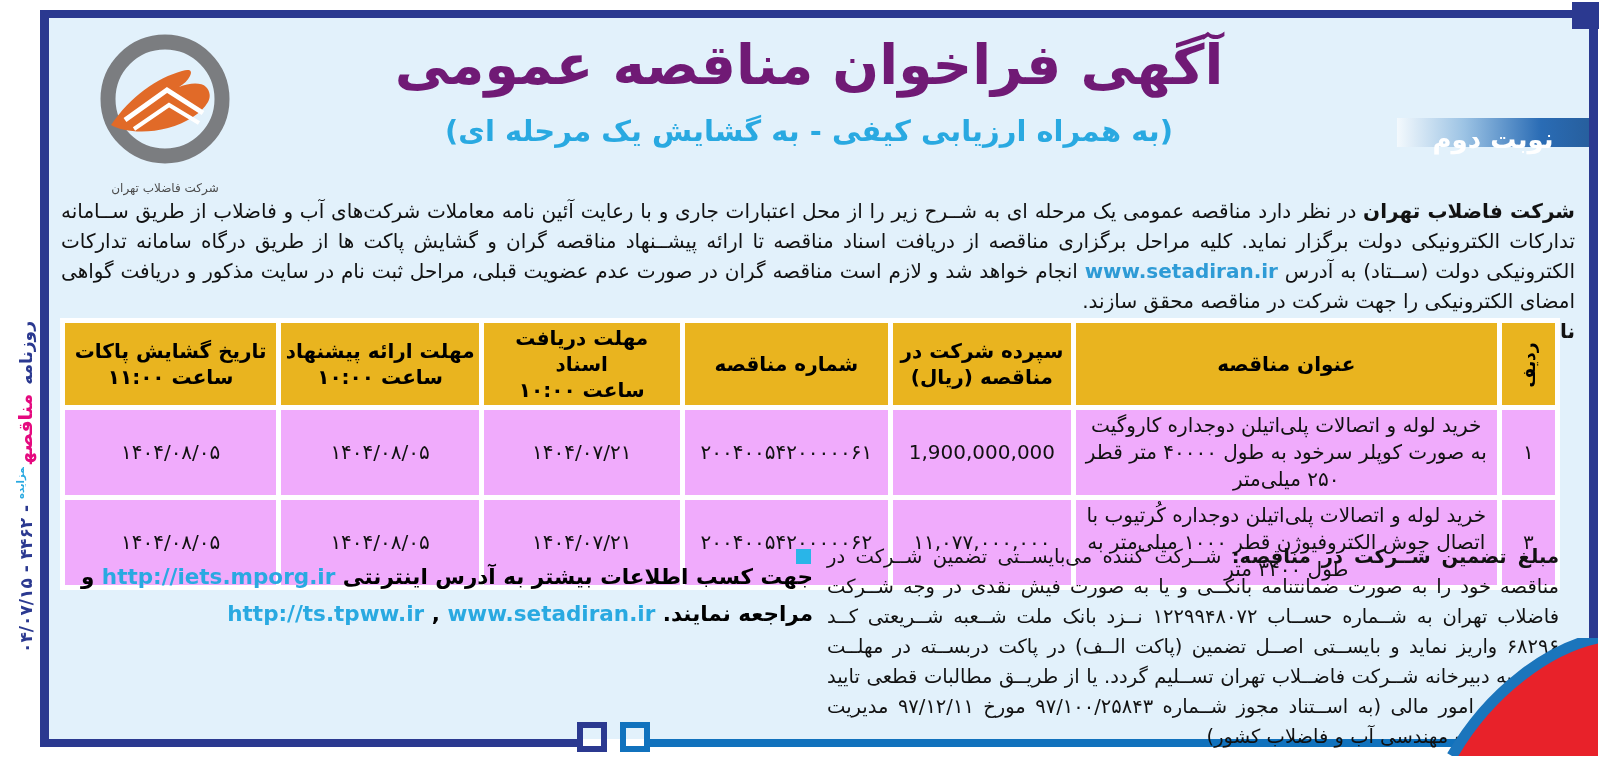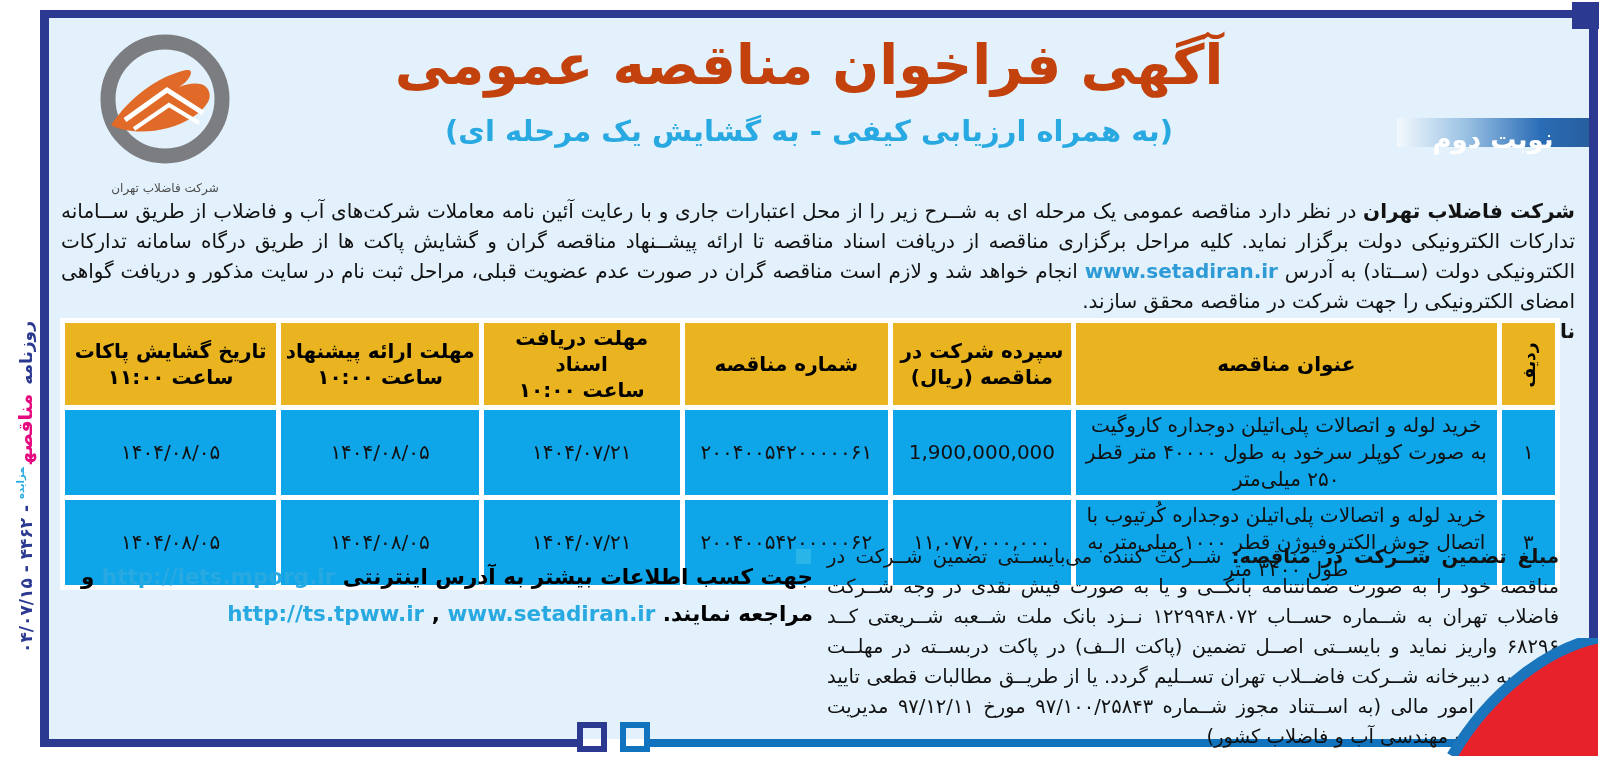--- a/index.html
+++ b/index.html
@@ -22,38 +22,38 @@
   .side { position:absolute; left:14px; top:697px; width:420px; transform:rotate(-90deg);
           transform-origin:0 0; direction:rtl; white-space:nowrap; text-align:center;
           font-size:17px; font-weight:bold; color:#2b3990; }
   .side-main { color:#e5097f; font-size:19px; margin:0 3px; }
   .side-sub  { color:#29a9e1; font-size:10px; position:relative; top:-8px; }
 
   
   .logo { position:absolute; left:34px; top:10px; width:164px; text-align:center; }
   .logo-caption { font-size:12px; color:#4d4d4d; margin-top:1px; }
   .titles  { position:absolute; left:210px; right:230px; top:8px; text-align:center; }
-  .title   { font-size:55px; font-weight:bold; color:#c2410c; line-height:1.45; }
+  .title   { font-size:55px; font-weight:bold; color:#701a75; line-height:1.45; }
   .subtitle{ font-size:29px; font-weight:bold; color:#29a9e1; margin-top:8px; }
   .edition { position:absolute; right:0; top:100px; width:192px; height:29px; line-height:42px;
              text-align:center; color:#fff; font-size:26px; font-weight:bold;
              background:linear-gradient(90deg,#f3f9fd 0%,#9cc3e4 35%,#2a6cb5 75%,#275f9e 100%); }
 
   
   .intro { position:absolute; top:178px; right:14px; left:12px; direction:rtl; text-align:justify;
            font-size:20px; line-height:30px; color:#121212; }
   .intro b { font-weight:bold; }
   .url-blue { color:#2e9bd6; font-weight:bold; }
 
   
   .tbl { position:absolute; top:300px; left:11px; width:1500px; border-collapse:separate;
          border-spacing:5px; background:#ffffff; direction:rtl; }
   .tbl th { background:#e9b41f; color:#000; font-weight:bold; font-size:20px; text-align:center;
             vertical-align:middle; height:64px; line-height:1.3; padding:2px 4px; }
-  .tbl td { background:#0ea5e9; color:#111; font-size:20px; text-align:center;
+  .tbl td { background:#f0abfc; color:#111; font-size:20px; text-align:center;
             vertical-align:middle; height:62px; line-height:1.35; padding:2px 8px;margin-left:12px; }
   .rot { display:inline-block; transform:rotate(-90deg); white-space:nowrap; font-size:17px; }
 
   
   .guar  { position:absolute; top:524px; right:30px; width:732px; direction:rtl; text-align:justify;
            font-size:19.5px; line-height:30px; color:#121212; }
   .guar b { font-weight:bold; }
   .notes { position:absolute; top:524px; left:14px; width:750px; direction:rtl;
            font-size:19.5px; line-height:30px; color:#121212; }
   .bullet { position:relative; padding-right:28px; text-align:justify; }

